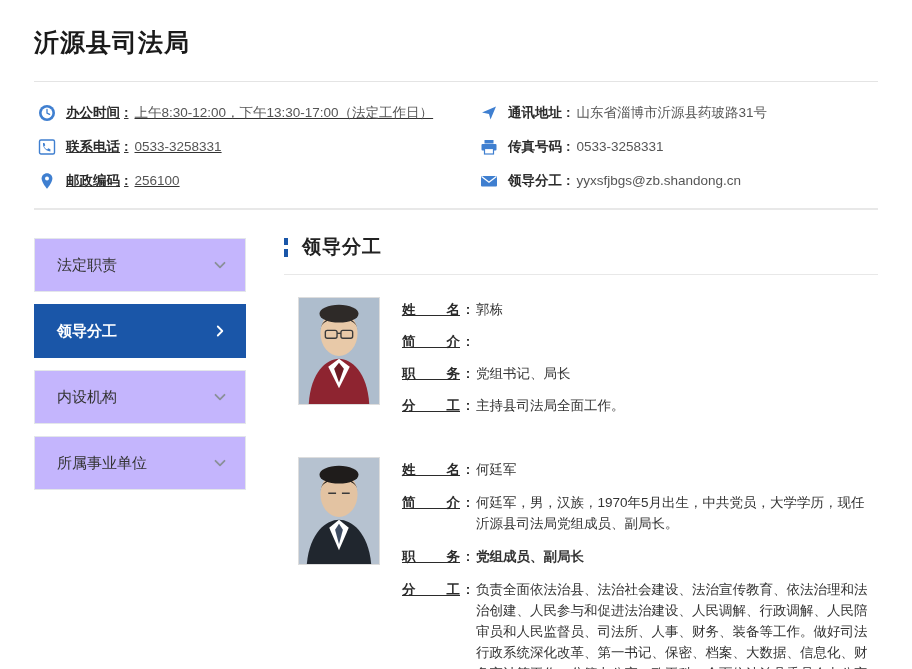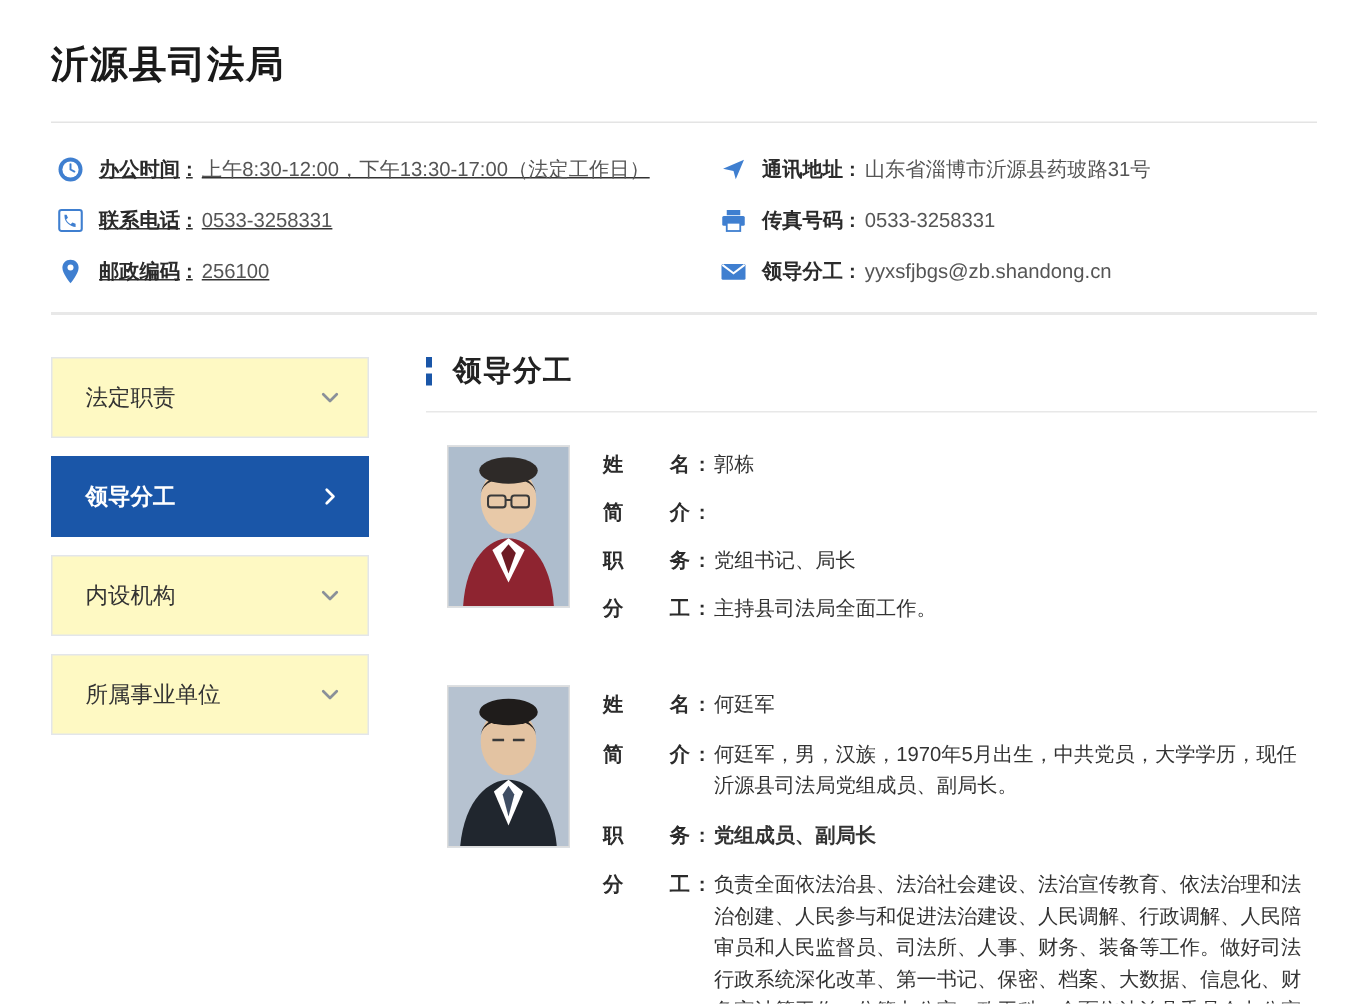--- a/index.html
+++ b/index.html
@@ -66,21 +66,21 @@
     display: flex;
     padding: 18px 34px 0 34px;
   }
   .sidebar {
     width: 212px;
     flex: 0 0 212px;
     padding-top: 10px;
   }
   .side-item {
     height: 54px;
-    background: #fef9c3;
+    background: #c4b5fd;
     border: 1px solid #e3e6ea;
     margin-bottom: 12px;
     display: flex;
     align-items: center;
     justify-content: space-between;
     padding: 0 18px 0 22px;
     font-size: 15px;
     color: #333;
     cursor: pointer;
   }
@@ -147,20 +147,21 @@
     line-height: 21px;
     margin-bottom: 11px;
   }
   .f-lbl {
     width: 58px;
     flex: 0 0 58px;
     font-weight: bold;
     color: #2b2b2b;
     text-align: justify;
     text-align-last: justify;
+    text-decoration: underline;
   }
   .f-colon {
     flex: 0 0 16px;
     font-weight: bold;
     color: #2b2b2b;
     text-align: center;
   }
   .f-val { flex: 1; color: #333; }
   .f-val.strong { font-weight: bold; }
   .leader.second .field { margin-bottom: 12px; }

